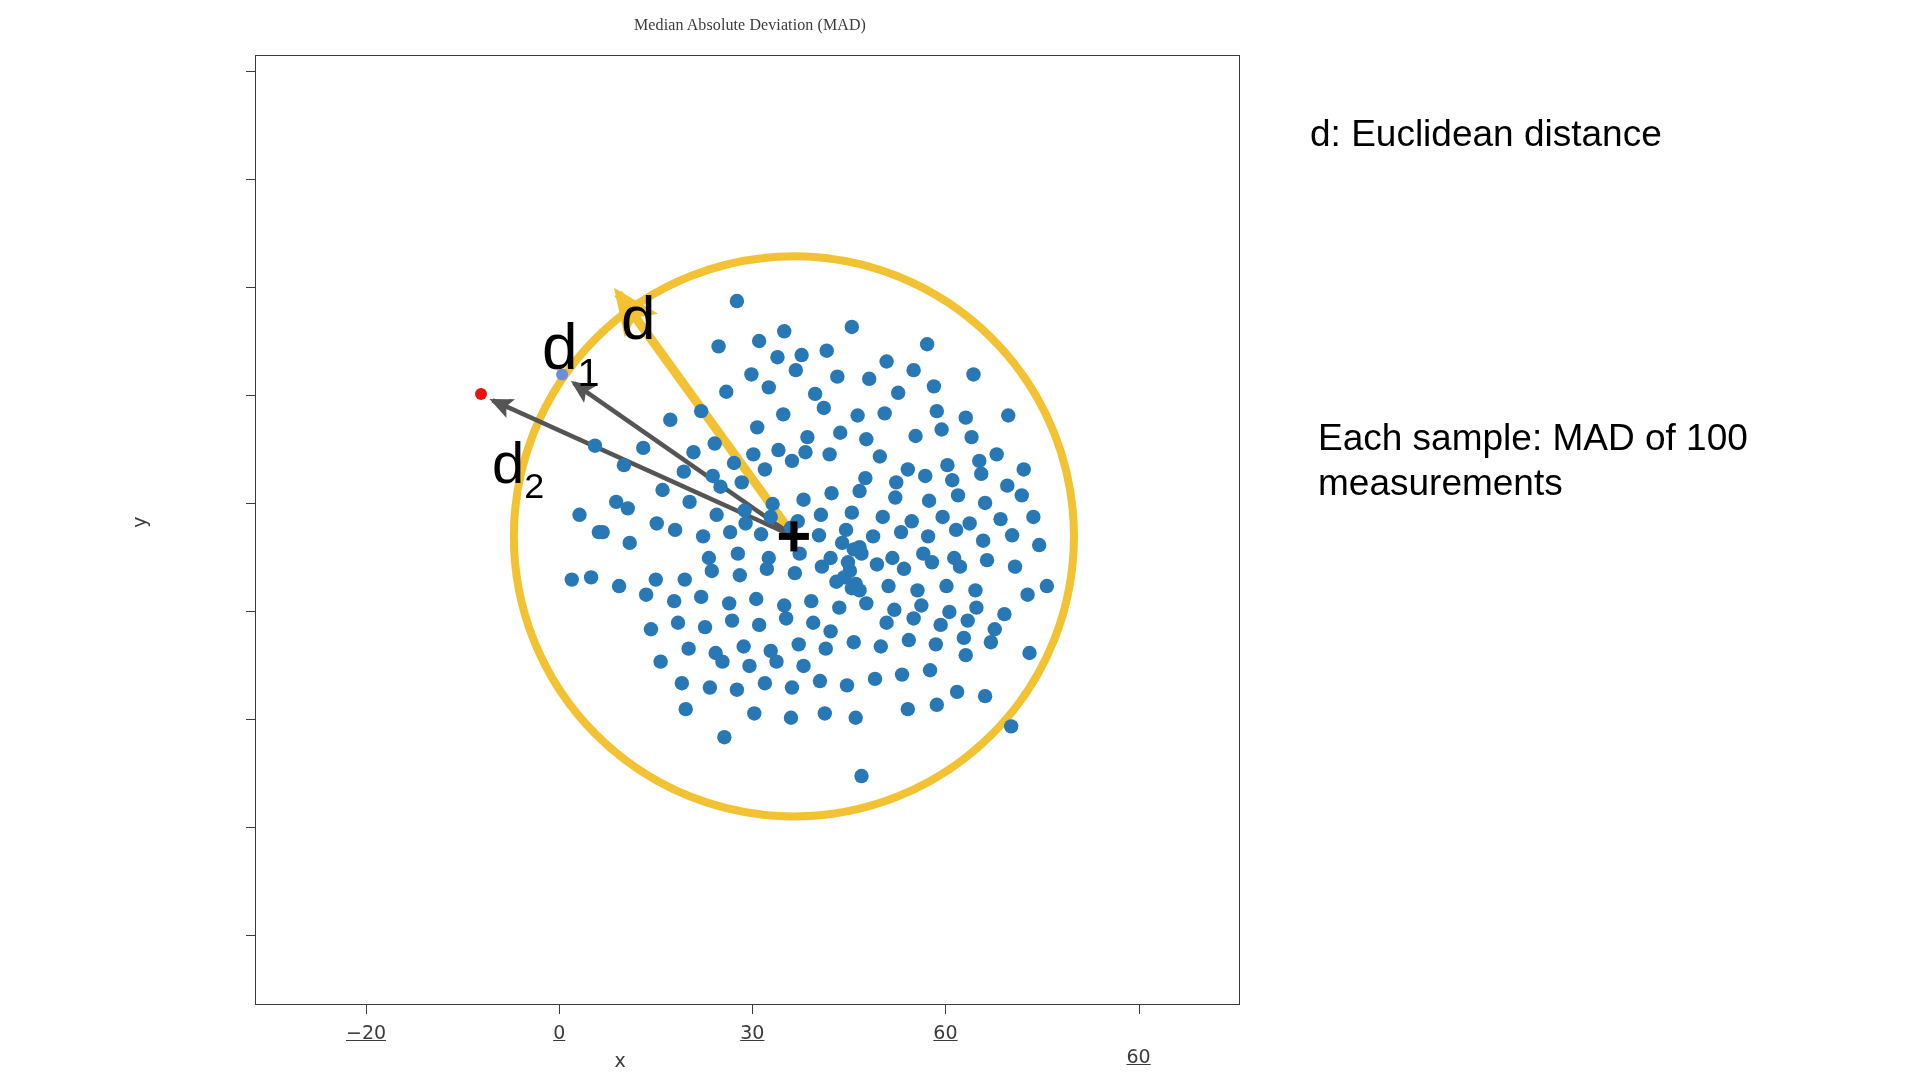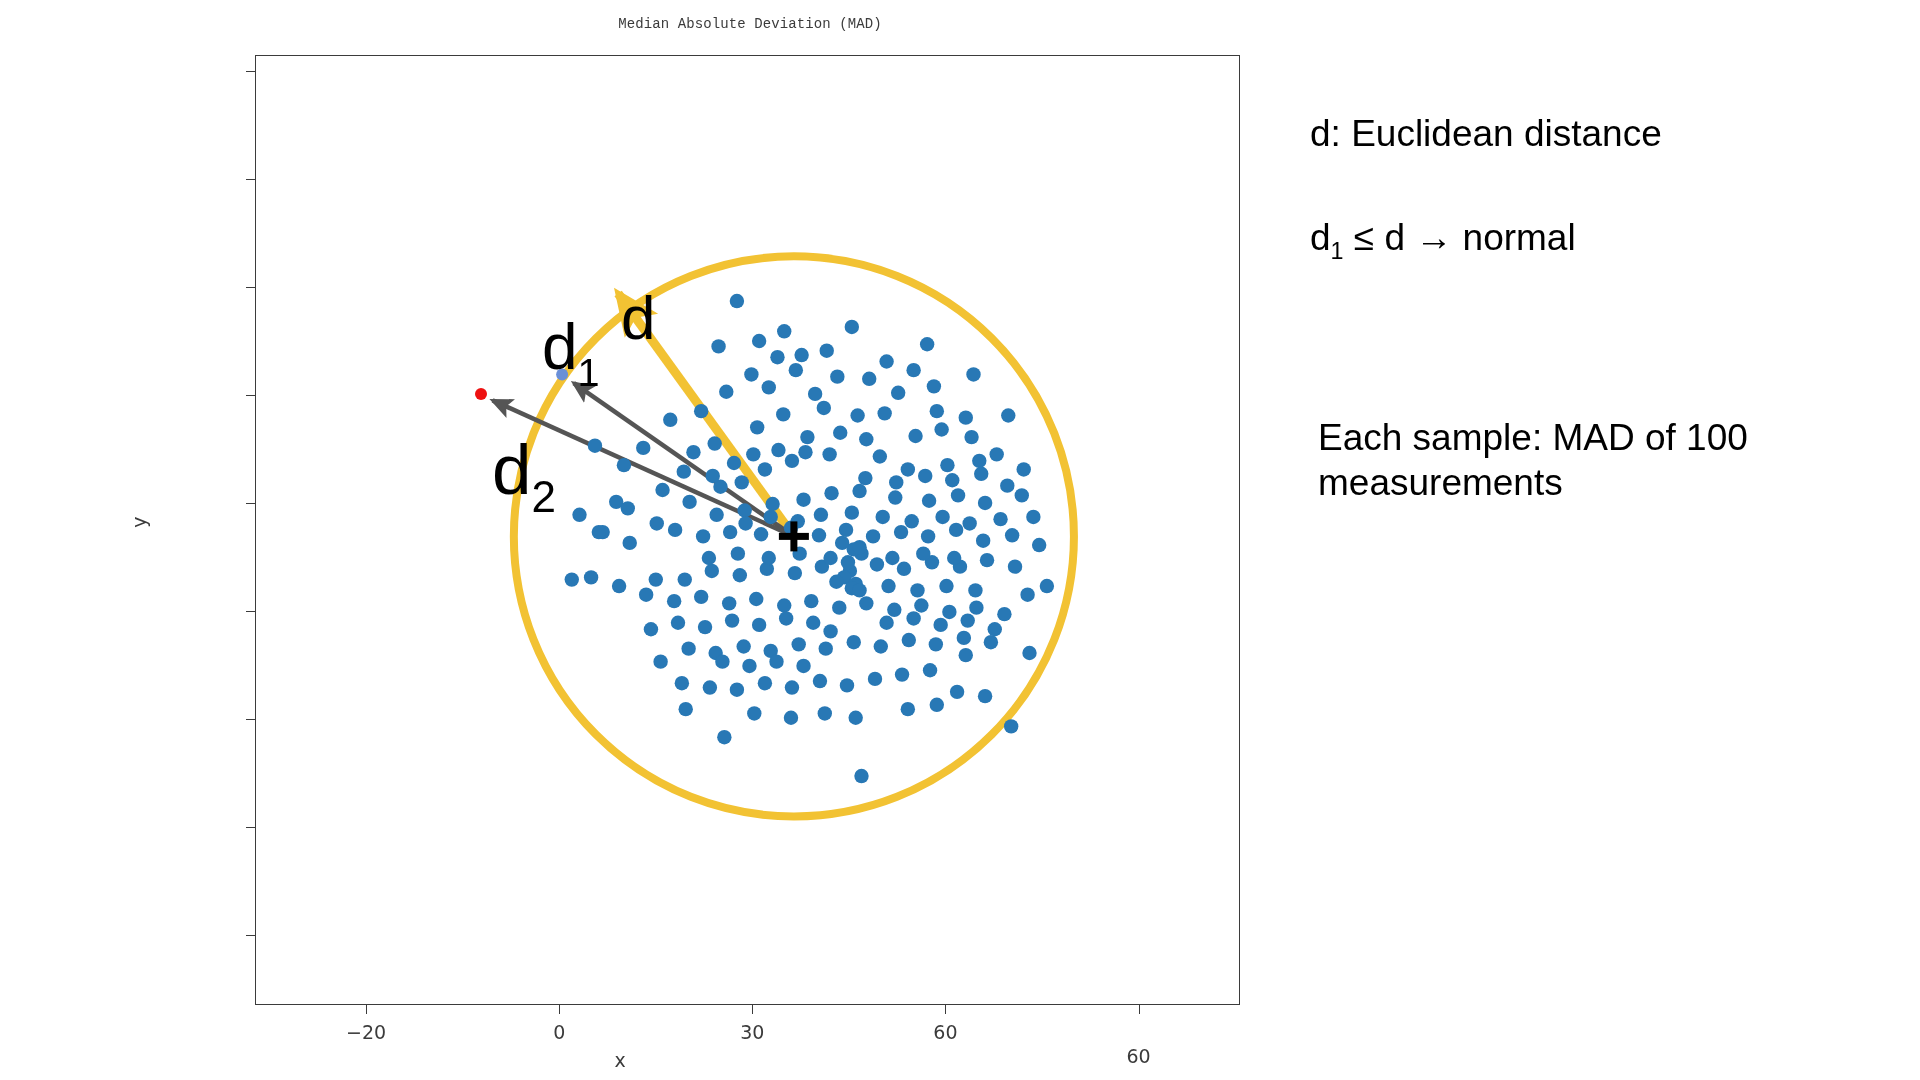--- a/index.html
+++ b/index.html
@@ -12,22 +12,22 @@
   }
   #root{position:absolute;left:0;top:0;width:1920px;height:1080px;}
 
   
   .figure{position:absolute;left:0;top:0;width:1240px;height:1080px;}
 
   .fig-title{
     position:absolute;
     left:255px; top:16px; width:990px;
     text-align:center;
-    font-size:14px; color:#3b3b3b;
-    font-family:Liberation Mono, monospace;
+    font-size:16px; color:#3b3b3b;
+    font-family:Liberation Serif, serif;
     letter-spacing:.1px;
     white-space:nowrap;
   }
 
   
   .axes{
     position:absolute;
     left:255px; top:55px;
     width:985px; height:950px;
     border:1.6px solid #3b3b3b;
@@ -49,20 +49,21 @@
     border-left:1.6px solid #3b3b3b;
     top:1005px;
   }
   .xtlabel{
     position:absolute;
     top:1021px;
     transform:translateX(-50%);
     font-size:19px;color:#3b3b3b;
     white-space:nowrap;
     font-family:"DejaVu Sans", sans-serif;
+    text-decoration:underline;
   }
   .xaxis-name{
     position:absolute;
     left:0;width:1240px;top:1049px;
     text-align:center;
     font-size:19px;color:#3b3b3b;
     font-family:"DejaVu Sans", sans-serif;
   }
   .yaxis-name{
     position:absolute;
@@ -77,21 +78,21 @@
     position:absolute;
     color:#000;
     font-family:"Liberation Sans", sans-serif;
     font-weight:400;
     line-height:1;
     white-space:nowrap;
   }
   .vlabel .sub{font-size:.62em;vertical-align:-.42em;}
   #lbl-d  {left:621px; top:287px; font-size:62px;}
   #lbl-d1 {left:542px; top:315px; font-size:64px;}
-  #lbl-d2 {left:492px; top:434px; font-size:71px;}
+  #lbl-d2 {left:492px; top:434px; font-size:58px;}
 
   
   .notes{
     position:absolute;
     left:1310px; top:0; width:637px; height:893px;
   }
   .note{
     position:absolute;
     left:0;
     color:#000;
@@ -390,17 +391,16 @@
         <div class="xtick" style="left: 1138.6px;"></div>
         <div class="xtlabel" style="left: 1138.6px; margin-top: 24px;">60</div>
       </div>
 
     <div class="xaxis-name">x</div>
     <div class="yaxis-name">y</div>
   </div>
 
   <div class="notes">
     <div class="note" id="note-0">d: Euclidean distance</div>
-    <div class="note" id="note-1">d<span class="sub">1</span> ≤ d → normal</div>
     <div class="note" id="note-3">Each sample: MAD of 100 measurements</div>
   </div>
 
 </div>
 
 </body></html>

